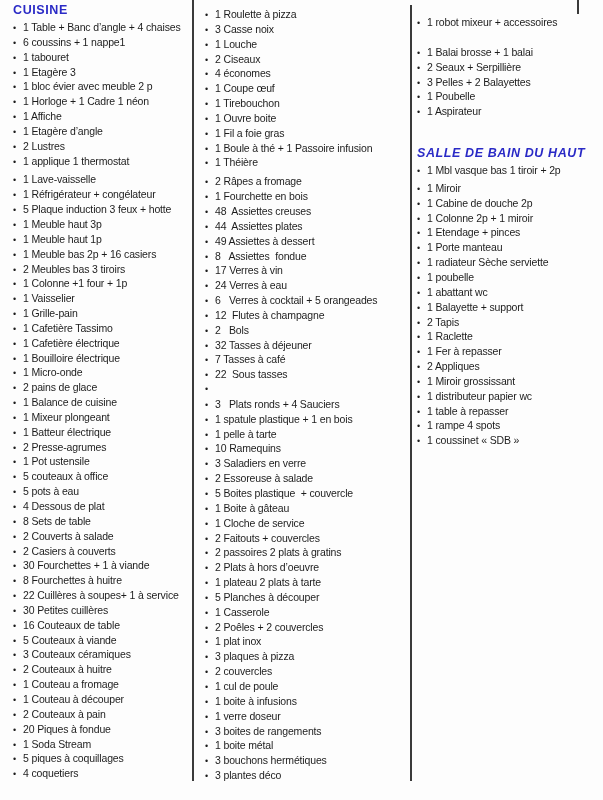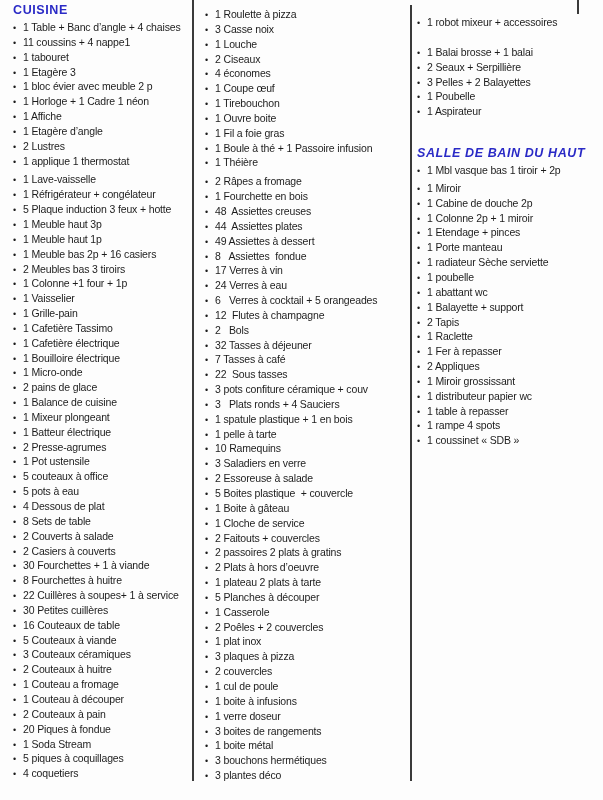--- a/index.html
+++ b/index.html
@@ -74,21 +74,21 @@
 
   <div class="column col-1">
       <div class="block col-header">CUISINE</div>
       <div class="block">
         <div class="line">
           <span class="bullet">•</span>
           <span class="txt">1 Table + Banc d’angle + 4 chaises</span>
         </div>
         <div class="line">
           <span class="bullet">•</span>
-          <span class="txt">11 coussins + 4 nappe1</span>
+          <span class="txt">6 coussins + 1 nappe1</span>
         </div>
         <div class="line">
           <span class="bullet">•</span>
           <span class="txt">1 tabouret</span>
         </div>
         <div class="line">
           <span class="bullet">•</span>
           <span class="txt">1 Etagère 3</span>
         </div>
         <div class="line">
@@ -382,21 +382,20 @@
         <div class="line">
           <span class="bullet">•</span>
           <span class="txt">7 Tasses à café</span>
         </div>
         <div class="line">
           <span class="bullet">•</span>
           <span class="txt">22  Sous tasses</span>
         </div>
         <div class="line">
           <span class="bullet">•</span>
-          <span class="txt">3 pots confiture céramique + couv</span>
         </div>
         <div class="line">
           <span class="bullet">•</span>
           <span class="txt">3   Plats ronds + 4 Sauciers</span>
         </div>
         <div class="line">
           <span class="bullet">•</span>
           <span class="txt">1 spatule plastique + 1 en bois</span>
         </div>
         <div class="line">

